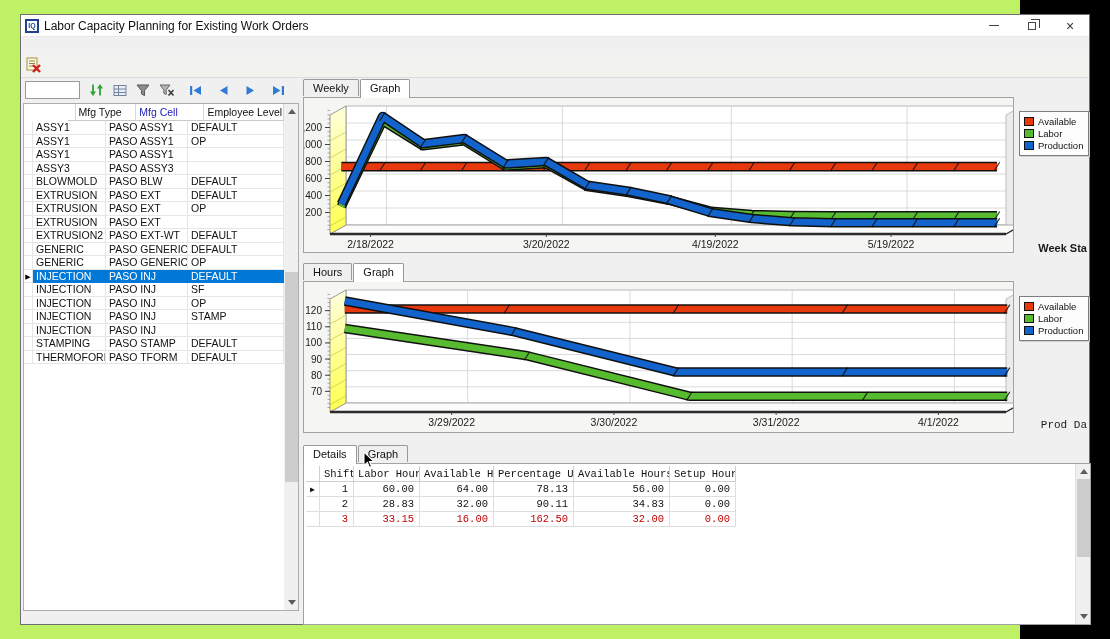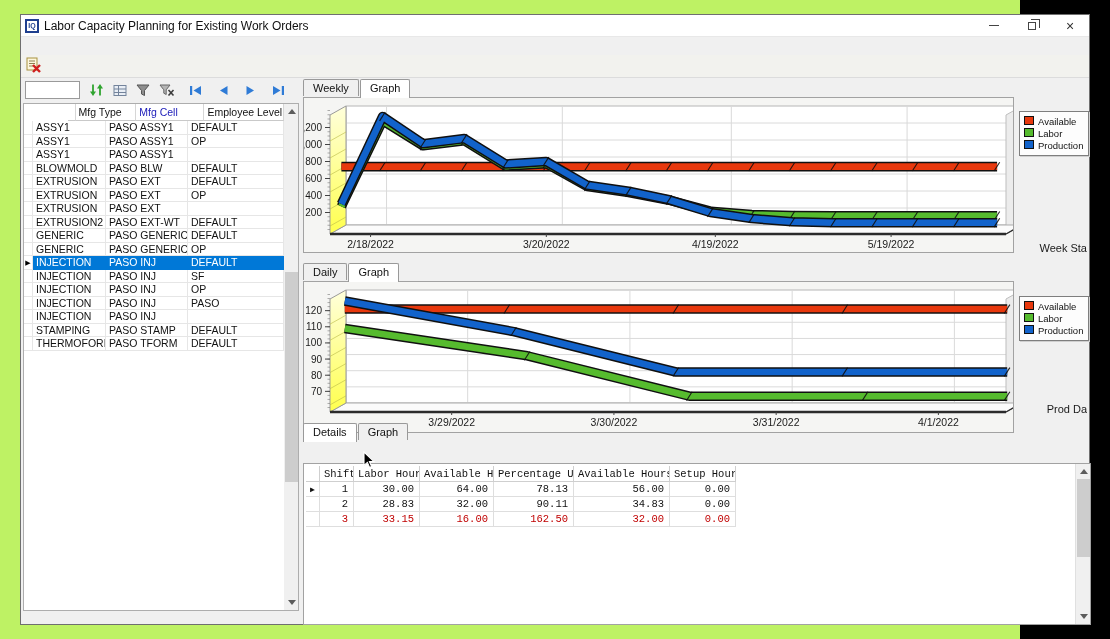--- a/index.html
+++ b/index.html
@@ -54,21 +54,21 @@
   
   .tabs { position:absolute; display:flex; align-items:flex-start; height:19px; }
   .tab { border:1px solid #999; border-bottom:none; background:#f0f0f0; font-size:11px; color:#111;
          padding:2px 9px 2px; margin-right:1px; border-radius:2px 2px 0 0; position:relative; }
   .tab.active { background:#fff; padding-bottom:4px; z-index:3; }
   .panel { position:absolute; border:1px solid #a2a2a2; background:#f5f5f3; }
   .panel svg { display:block; }
   svg text { font-family:"Liberation Sans", sans-serif; }
   .legend { position:absolute; width:70px; background:#fdfdfd; border:1px solid #7e7e7e;
             box-shadow:1px 1px 0 #cfcfcf; padding:3px 4px; }
-  .legrow { display:flex; height:11px; margin:1px 0; }
+  .legrow { display:flex; align-items:center; height:11px; margin:1px 0; }
   .legswatch { width:10px; height:9px; border:1px solid #111; margin-right:4px; flex:none; }
   .leglabel { font-size:9.5px; color:#111; white-space:nowrap; }
   .axis-title { position:absolute; font-size:11px; color:#1a1a1a; text-align:right; overflow:hidden; white-space:nowrap; }
   
   .details-panel { background:#fff;font-family:Liberation Mono, monospace; }
   .drow { display:flex; height:15px; }
   .drow .c { font-size:10.5px; line-height:15px; border-right:1px solid #dedede; border-bottom:1px solid #dedede;
              white-space:nowrap; overflow:hidden; color:#111; }
   .drow .dc0 { width:14px; text-align:center; font-size:8px; }
   .drow .dc1 { width:34px; } .drow .dc2 { width:66px; } .drow .dc3 { width:74px; }
@@ -189,20 +189,26 @@
             <div class="c c3">OP</div>
           </div>
           <div class="lrow">
             <div class="c c0"></div>
             <div class="c c1">ASSY1</div>
             <div class="c c2">PASO ASSY1</div>
             <div class="c c3"></div>
           </div>
           <div class="lrow">
             <div class="c c0"></div>
+            <div class="c c1">ASSY3</div>
+            <div class="c c2">PASO ASSY3</div>
+            <div class="c c3"></div>
+          </div>
+          <div class="lrow">
+            <div class="c c0"></div>
             <div class="c c1">BLOWMOLD</div>
             <div class="c c2">PASO BLW</div>
             <div class="c c3">DEFAULT</div>
           </div>
           <div class="lrow">
             <div class="c c0"></div>
             <div class="c c1">EXTRUSION</div>
             <div class="c c2">PASO EXT</div>
             <div class="c c3">DEFAULT</div>
           </div>
@@ -251,21 +257,21 @@
           <div class="lrow">
             <div class="c c0"></div>
             <div class="c c1">INJECTION</div>
             <div class="c c2">PASO INJ</div>
             <div class="c c3">OP</div>
           </div>
           <div class="lrow">
             <div class="c c0"></div>
             <div class="c c1">INJECTION</div>
             <div class="c c2">PASO INJ</div>
-            <div class="c c3">PASO</div>
+            <div class="c c3">STAMP</div>
           </div>
           <div class="lrow">
             <div class="c c0"></div>
             <div class="c c1">INJECTION</div>
             <div class="c c2">PASO INJ</div>
             <div class="c c3"></div>
           </div>
           <div class="lrow">
             <div class="c c0"></div>
             <div class="c c1">STAMPING</div>
@@ -436,24 +442,24 @@
         </div>
         <div class="legrow">
           <span class="legswatch" style="background: rgb(86, 187, 46);"></span>
           <span class="leglabel">Labor</span>
         </div>
         <div class="legrow">
           <span class="legswatch" style="background: rgb(18, 99, 203);"></span>
           <span class="leglabel">Production</span>
         </div>
       </div>
-    <div class="axis-title" style="left:1000px; top:227px; width:66px;">Week Sta</div>
+    <div class="axis-title" style="left:1000px; top:227px; width:66px;font-weight:bold;">Week Sta</div>
 
     <div class="tabs" id="daily-tabs" style="left:282px; top:248px;">
-        <span class="tab">Daily</span>
+        <span class="tab">Hours</span>
         <span class="tab active">Graph</span>
       </div>
     <div class="panel" style="left:282px; top:266px; width:711px; height:152px;">
       <svg id="chart-daily" width="709" height="150">
           <defs>
             <linearGradient id="chart-daily-wall" x1="0" y1="0" x2="0" y2="1">
               <stop offset="0%" stop-color="#ffffdc"></stop>
               <stop offset="100%" stop-color="#ffff4d"></stop>
             </linearGradient>
           </defs>
@@ -555,41 +561,41 @@
         </div>
         <div class="legrow">
           <span class="legswatch" style="background: rgb(86, 187, 46);"></span>
           <span class="leglabel">Labor</span>
         </div>
         <div class="legrow">
           <span class="legswatch" style="background: rgb(18, 99, 203);"></span>
           <span class="leglabel">Production</span>
         </div>
       </div>
-    <div class="axis-title" style="left:1000px; top:388px; width:66px;">Prod Da</div>
-
-    <div class="tabs" id="details-tabs" style="left:282px; top:408px;">
+    <div class="axis-title" style="left:1000px; top:404px; width:66px;font-family:Liberation Mono, monospace;">Prod Da</div>
+
+    <div class="tabs" id="details-tabs" style="left:282px; top:430px;">
         <span class="tab active">Details</span>
         <span class="tab">Graph</span>
       </div>
     <div class="panel details-panel" style="left:282px; top:448px; width:788px; height:162px;">
       <div id="details-table" style="position:absolute; left:2px; top:2px; width:432px;">
           <div class="drow dheader">
             <div class="c dc0"></div>
             <div class="c dc1">Shift</div>
             <div class="c dc2">Labor Hours</div>
             <div class="c dc3">Available Hours</div>
             <div class="c dc4">Percentage Used</div>
             <div class="c dc5">Available Hours</div>
             <div class="c dc6">Setup Hours</div>
           </div>
           <div class="drow">
             <div class="c dc0">▶</div>
             <div class="c dc1 dval">1</div>
-            <div class="c dc2 dval">30.00</div>
+            <div class="c dc2 dval">60.00</div>
             <div class="c dc3 dval">64.00</div>
             <div class="c dc4 dval">78.13</div>
             <div class="c dc5 dval">56.00</div>
             <div class="c dc6 dval">0.00</div>
           </div>
           <div class="drow">
             <div class="c dc0"></div>
             <div class="c dc1 dval">2</div>
             <div class="c dc2 dval">28.83</div>
             <div class="c dc3 dval">32.00</div>

